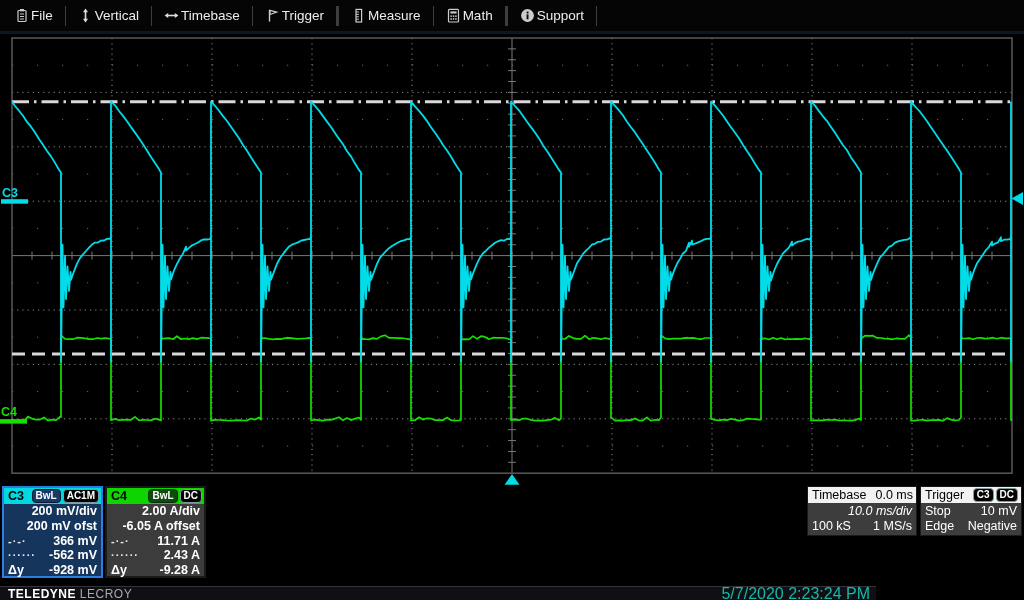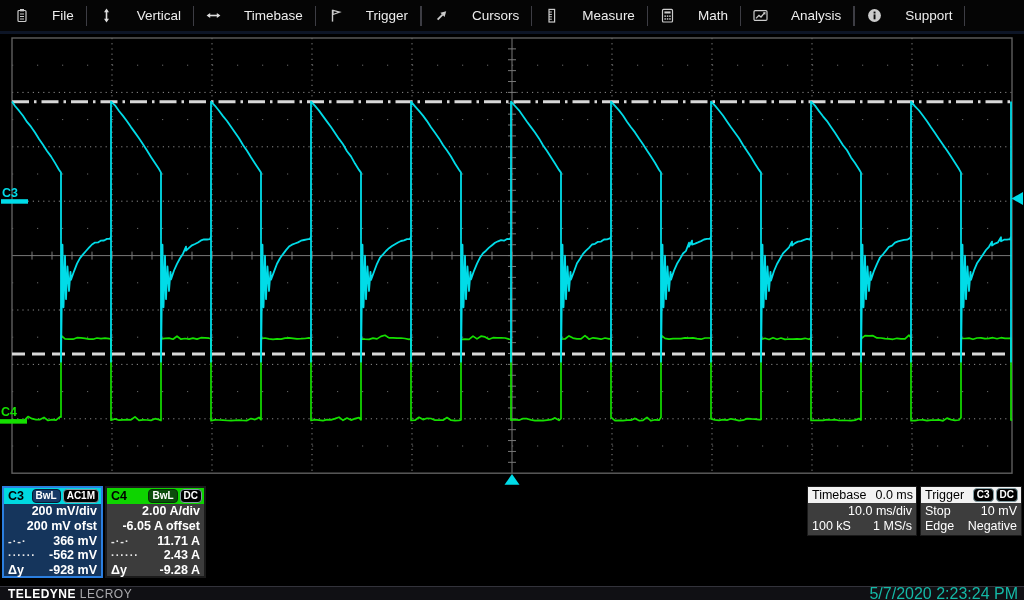--- a/index.html
+++ b/index.html
@@ -1,21 +1,21 @@
 <!DOCTYPE html>
 <html><head>
 <meta charset="utf-8">
 <style>
   html,body{margin:0;padding:0;background:#000;}
   body{width:1024px;height:600px;position:relative;overflow:hidden;
        font-family:"Liberation Sans",sans-serif;-webkit-font-smoothing:antialiased;}
   
   #menubar{position:absolute;left:0;top:0;width:1024px;height:31px;background:#050505;
            border-bottom:3px solid #0d1526;display:flex;align-items:center;padding-left:2px;z-index:5;}
-  .mitem{display:flex;align-items:center;gap:23px;padding:0 12px;height:100%;cursor:default;}
+  .mitem{display:flex;align-items:center;gap:2px;padding:0 12px;height:100%;cursor:default;}
   .mitem span.lbl{color:#ededed;font-size:13.5px;}
   .msep{width:1px;height:20px;background:#3d3d44;}
   .micon{display:flex;align-items:center;}
   
   #scope{position:absolute;left:0;top:0;z-index:1;}
   
   .chbox{position:absolute;top:486px;width:101px;height:92px;box-sizing:border-box;z-index:6;
          font-size:12.5px;color:#fff;}
   #c3box{left:2px;border:2px solid #2b7fe0;background:#15355c;}
   #c4box{left:105px;border:2px solid #1a1a1a;background:#3c3c3c;}
@@ -33,23 +33,23 @@
   .glyph{color:#e8e8e8;letter-spacing:1px;font-size:11px;}
   
   .hbox{position:absolute;top:486px;box-sizing:border-box;background:#3d3d3d;z-index:6;
         color:#fff;font-size:12.5px;border:1px solid #1a1a1a;}
   #tbbox{left:807px;width:110px;height:50px;}
   #trbox{left:920px;width:102px;height:50px;}
   .hhead{height:16px;background:#f2f2f2;color:#000;display:flex;align-items:center;
          justify-content:space-between;padding:0 3px 0 4px;}
   .hhead .badges .badge{color:#fff;}
   .hrow{height:15.5px;display:flex;align-items:center;justify-content:space-between;padding:0 4px;}
-  .hrow .only{margin-left:auto;}
-  
-  #footer{position:absolute;left:0;top:586px;width:1024px;height:14px;background:#101014;
+  .hrow .only{margin-left:auto;font-style:italic;}
+  
+  #footer{position:absolute;left:0;top:586px;width:876px;height:14px;background:#101014;
           border-top:1px solid #33333b;display:flex;align-items:center;justify-content:space-between;
           padding:0 6px 0 8px;box-sizing:border-box;z-index:6;}
   #brand{color:#fff;font-size:12px;letter-spacing:.5px;}
   #brand b{font-weight:bold;}
   #brand span{color:#a9a9ad;}
   #clock{color:#14b8a6;font-size:16px;}
 </style>
 </head>
 <body>
 
@@ -219,29 +219,20 @@
       <span class="micon">
         <svg width="15" height="15" viewBox="0 0 15 15">
           <line x1="4.5" y1="1.8" x2="4.5" y2="13.6" stroke="#ccc" stroke-width="1.4"></line>
           <path d="M5,2.4 L11.8,4.1 L5,6.4 Z" fill="none" stroke="#ccc" stroke-width="1.1"></path>
         </svg>
       </span>
       <span class="lbl">Trigger</span>
     </div>
     <div class="msep"></div>
     <div class="msep"></div>
-    <div class="mitem">
-      <span class="micon">
-        <svg width="15" height="15" viewBox="0 0 15 15">
-          <line x1="3.6" y1="11.6" x2="8.6" y2="6.6" stroke="#ccc" stroke-width="1.8"></line>
-          <polygon points="12.2,3.2 6.4,4.8 10.6,9 " fill="#ccc"></polygon>
-        </svg>
-      </span>
-      <span class="lbl">Cursors</span>
-    </div>
     <div class="msep"></div>
     <div class="mitem">
       <span class="micon">
         <svg width="15" height="15" viewBox="0 0 15 15">
           <rect x="5" y="1.4" width="5.6" height="12.6" fill="none" stroke="#ccc" stroke-width="1.2"></rect>
           <line x1="5" y1="4" x2="7.9" y2="4" stroke="#ccc"></line>
           <line x1="5" y1="6.4" x2="7.9" y2="6.4" stroke="#ccc"></line>
           <line x1="5" y1="8.8" x2="7.9" y2="8.8" stroke="#ccc"></line>
           <line x1="5" y1="11.2" x2="7.9" y2="11.2" stroke="#ccc"></line>
         </svg>
@@ -258,30 +249,20 @@
           <rect x="6.8" y="7.4" width="1.5" height="1.5" fill="#ccc"></rect>
           <rect x="9.2" y="7.4" width="1.5" height="1.5" fill="#ccc"></rect>
           <rect x="4.4" y="10.2" width="1.5" height="1.5" fill="#ccc"></rect>
           <rect x="6.8" y="10.2" width="1.5" height="1.5" fill="#ccc"></rect>
           <rect x="9.2" y="10.2" width="1.5" height="1.5" fill="#ccc"></rect>
         </svg>
       </span>
       <span class="lbl">Math</span>
     </div>
     <div class="msep"></div>
-    <div class="mitem">
-      <span class="micon">
-        <svg width="15" height="15" viewBox="0 0 15 15">
-          <rect x="1" y="2.6" width="13" height="9.8" rx="1.2" fill="none" stroke="#ccc" stroke-width="1.2"></rect>
-          <polyline points="3,10.4 6,7.4 8,9 11.6,4.8" fill="none" stroke="#ccc" stroke-width="1.3"></polyline>
-          <polygon points="12.6,4 9.8,4.6 12.2,7" fill="#ccc"></polygon>
-        </svg>
-      </span>
-      <span class="lbl">Analysis</span>
-    </div>
     <div class="msep"></div>
     <div class="msep"></div>
     <div class="mitem">
       <span class="micon">
         <svg width="15" height="15" viewBox="0 0 15 15">
           <circle cx="7.5" cy="7.5" r="6.4" fill="#ccc"></circle>
           <rect x="6.6" y="6.4" width="1.9" height="4.9" fill="#0a0a0a"></rect>
           <rect x="6.6" y="3.6" width="1.9" height="1.9" fill="#0a0a0a"></rect>
         </svg>
       </span>

